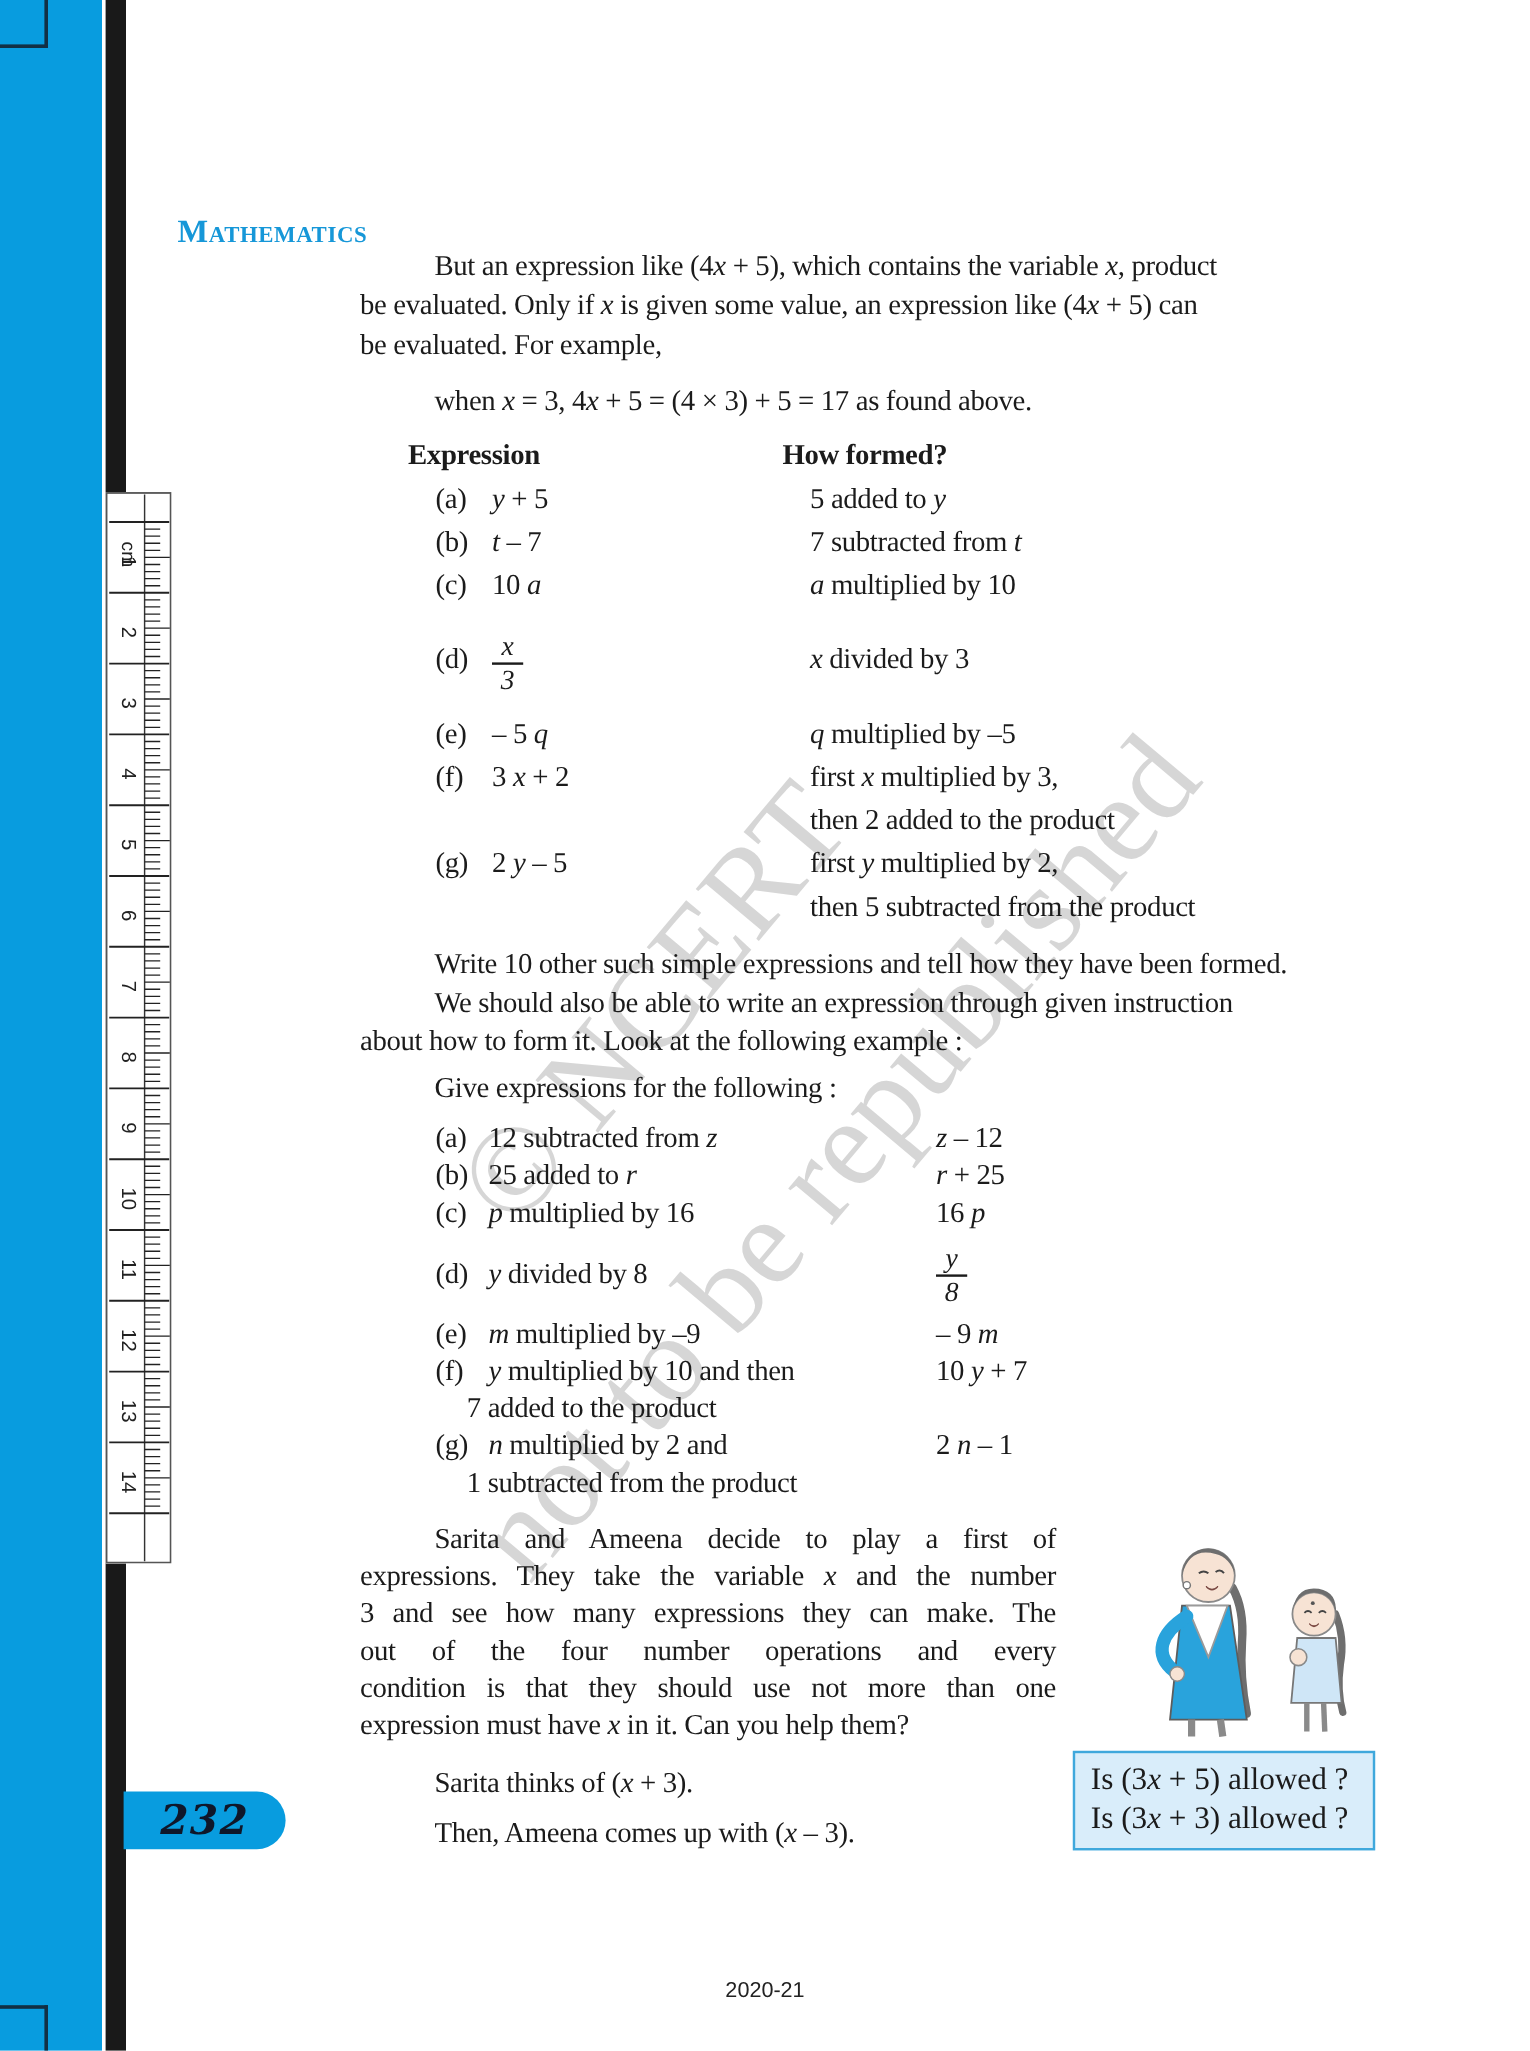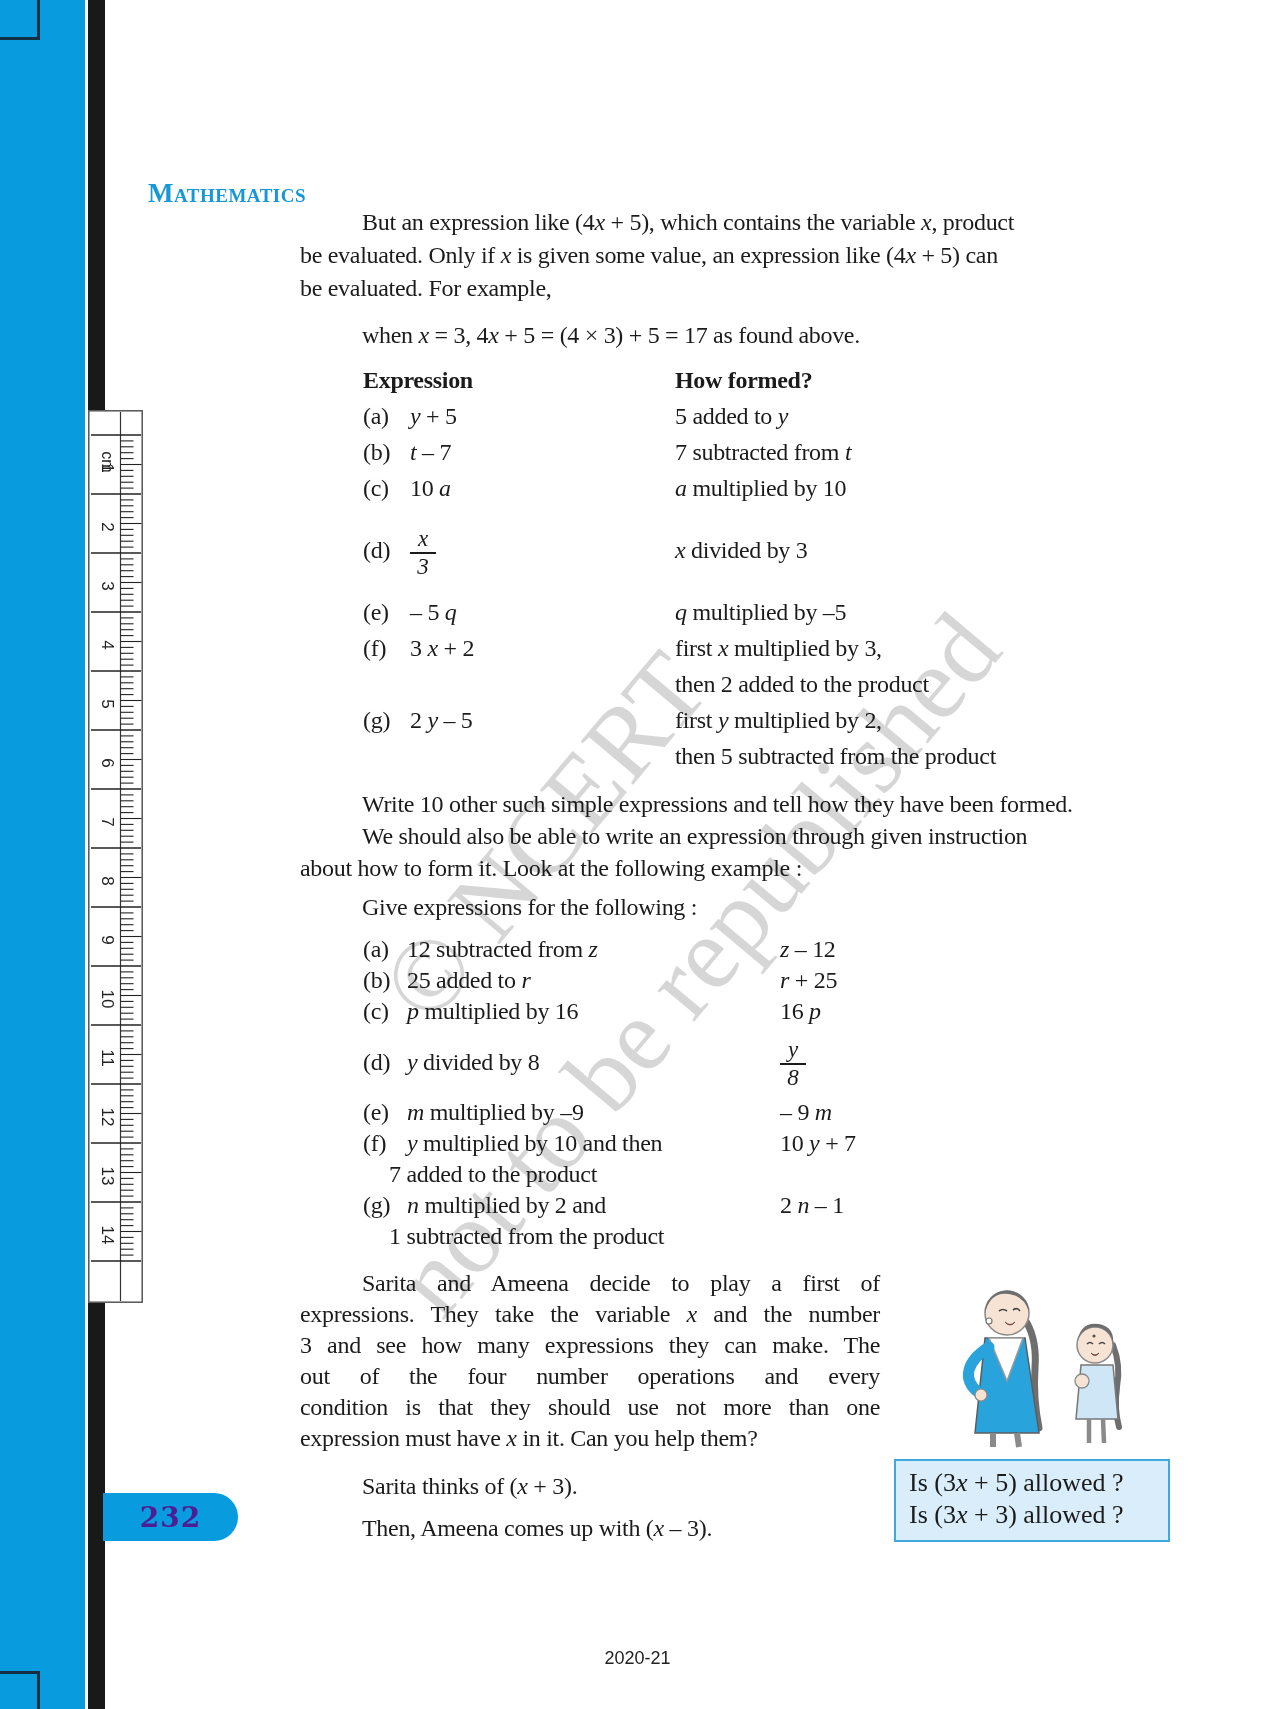--- a/index.html
+++ b/index.html
@@ -29,21 +29,21 @@
   #math-header{position:absolute;left:148px;top:178px;z-index:3;
     font-variant:small-caps;font-weight:bold;font-size:27px;letter-spacing:.5px;color:#1697d8;}
 
   
   #content{position:absolute;left:300px;top:206px;width:760px;z-index:3;font-size:24px;letter-spacing:-.3px;}
   .line{white-space:nowrap;}
   .ind{padding-left:62px;}
   #para1 .line{line-height:33px;font-weight:bold;}
   #when-line{margin-top:12px;line-height:36px;font-weight:bold;}
   #thead{display:flex;font-weight:bold;line-height:36px;margin-top:9px;}
-  #thead .h1{margin-left:63px;flex:0 0 312px;}
+  #thead .h1{margin-left:40px;flex:0 0 312px;}
   #thead .h2{flex:1;}
   .t1row{display:flex;line-height:36px;align-items:flex-start;}
   .t1row .lb{flex:0 0 47px;margin-left:63px;}
   .t1row .ex{flex:0 0 265px;}
   .t1row .hw{flex:1;}
   .t1row.rowd{align-items:center;height:88px;}
   .frac{display:inline-flex;flex-direction:column;align-items:center;line-height:26px;font-size:23px;}
   .frac .fn{padding:0 8px;border-bottom:2px solid #1b1b1b;}
   #write10{margin-top:14px;line-height:32px;}
   #weshould .line{line-height:32px;}
@@ -57,30 +57,31 @@
   .l2row .cont{margin-left:-18px;white-space:nowrap;}
   #game-para{margin-top:16px;width:580px;line-height:31px;}
   #game-para .gl{text-align:justify;text-align-last:justify;}
   #game-para .gfirst{text-indent:62px;}
   .sline{margin-top:14px;padding-left:62px;line-height:36px;white-space:nowrap;}
   #ameena-line{margin-top:6px;}
 
   
   #girls{position:absolute;left:945px;top:1283px;z-index:3;}
   #allowed-box{
-    position:absolute;left:894px;top:1459px;width:276px;height:83px;z-index:3;box-sizing:border-box;
+    position:absolute;left:894px;top:1459px;width:252px;height:83px;z-index:3;box-sizing:border-box;
     background:#d9edfa;border:2.5px solid #3fa8dc;font-size:26px;line-height:32px;padding:6px 0 0 13px;
     white-space:nowrap;
   }
 
   #page-badge{
     position:absolute;left:103px;top:1493px;width:135px;height:48px;z-index:4;
-    background:#089cdf;border-radius:0 26px 26px 0;color:#4c1d95;font-weight:bold;font-size:28px;
+    background:#089cdf;border-radius:0 26px 26px 0;color:#0f172a;font-weight:bold;font-size:34px;
     display:flex;align-items:center;justify-content:center;font-family:"DejaVu Serif",serif;
     letter-spacing:1px;
+    font-style:italic;
   }
   #footer{position:absolute;left:0;top:1648px;width:1275px;text-align:center;z-index:3;
     font-family:"Liberation Sans",sans-serif;font-size:18px;color:#222;}
 </style>
 </head>
 <body>
 
 <div id="watermark">
   <div>© NCERT</div>
   <div>not to be republished</div>

